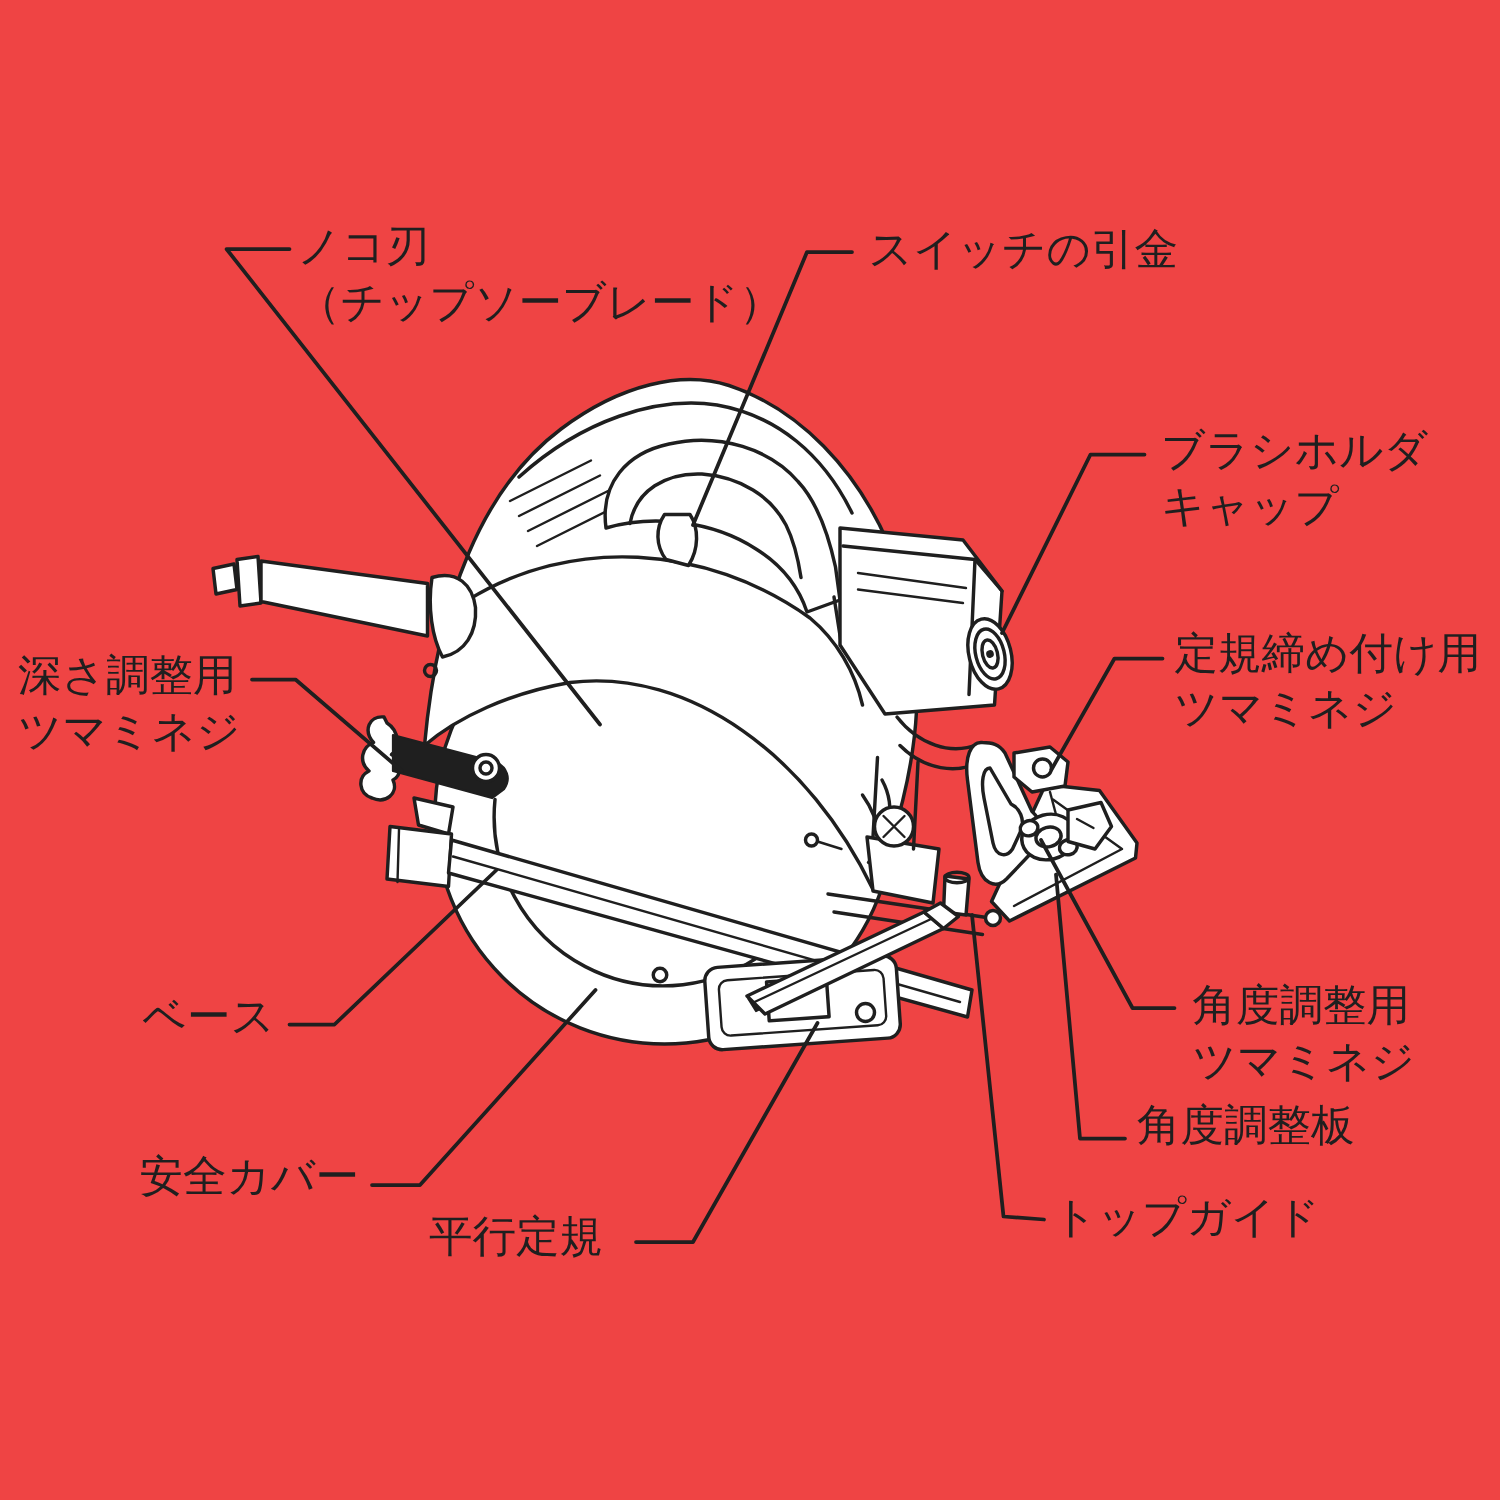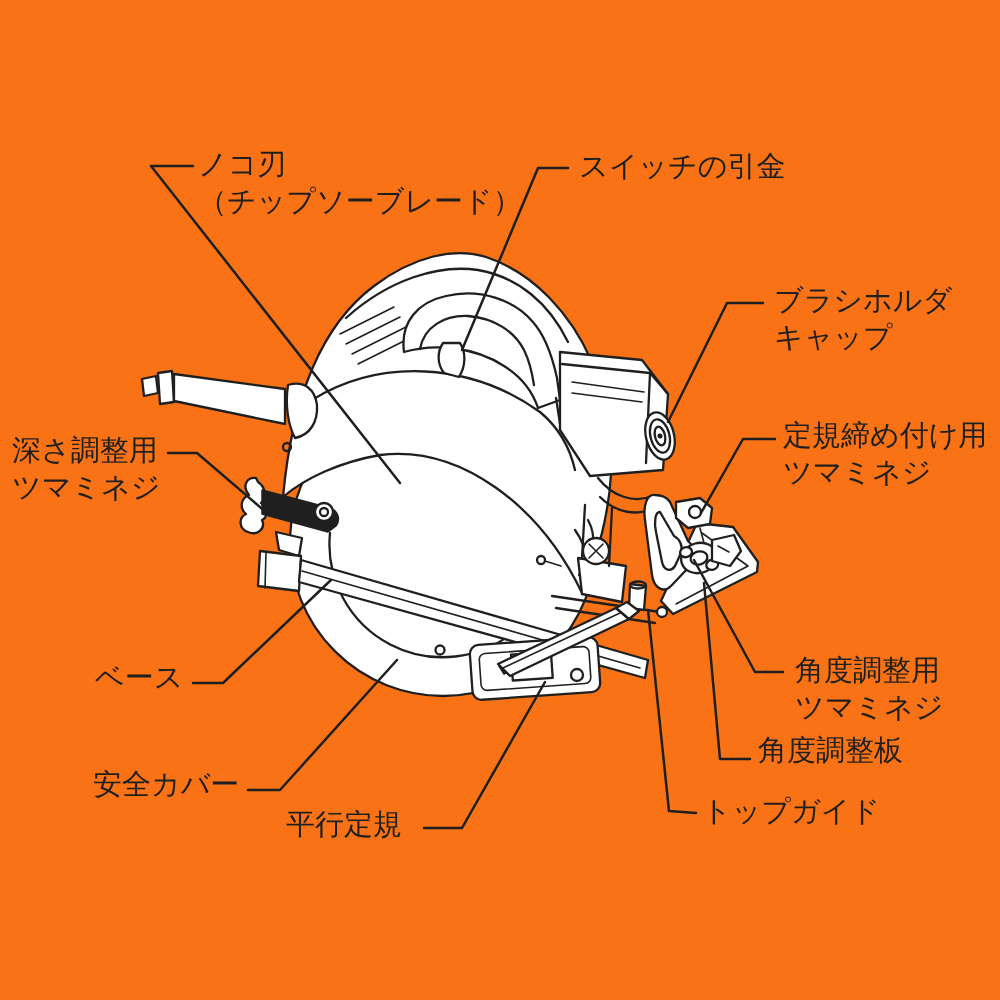--- a/index.html
+++ b/index.html
@@ -1,16 +1,16 @@
 <!DOCTYPE html>
 <html><head>
 <meta charset="utf-8">
 <style>
   html,body{margin:0;padding:0;background:#ffffff;}
-  #stage{position:relative;width:1000px;height:1000px;background:#f97316;overflow:hidden;
+  #stage{position:relative;width:1000px;height:1000px;background:#ef4444;overflow:hidden;
          font-family:"Liberation Sans","DejaVu Sans",sans-serif;}
   svg{display:block;}
   .ink{stroke:#1f1f1f;fill:none;stroke-width:2.3;stroke-linecap:round;stroke-linejoin:round;}
   .inkw{stroke:#1f1f1f;fill:#ffffff;stroke-width:2.3;stroke-linecap:round;stroke-linejoin:round;}
   .thin{stroke-width:1.6;}
   .dark{fill:#1f1f1f;stroke:#1f1f1f;stroke-width:1.5;stroke-linejoin:round;}
   .leader{stroke:#1f1f1f;fill:none;stroke-width:2.5;stroke-linecap:round;stroke-linejoin:round;}
   .lbl{fill:#1f1f1f;font-size:29px;font-family:"Liberation Sans","DejaVu Sans",sans-serif;}
 </style>
 </head>

